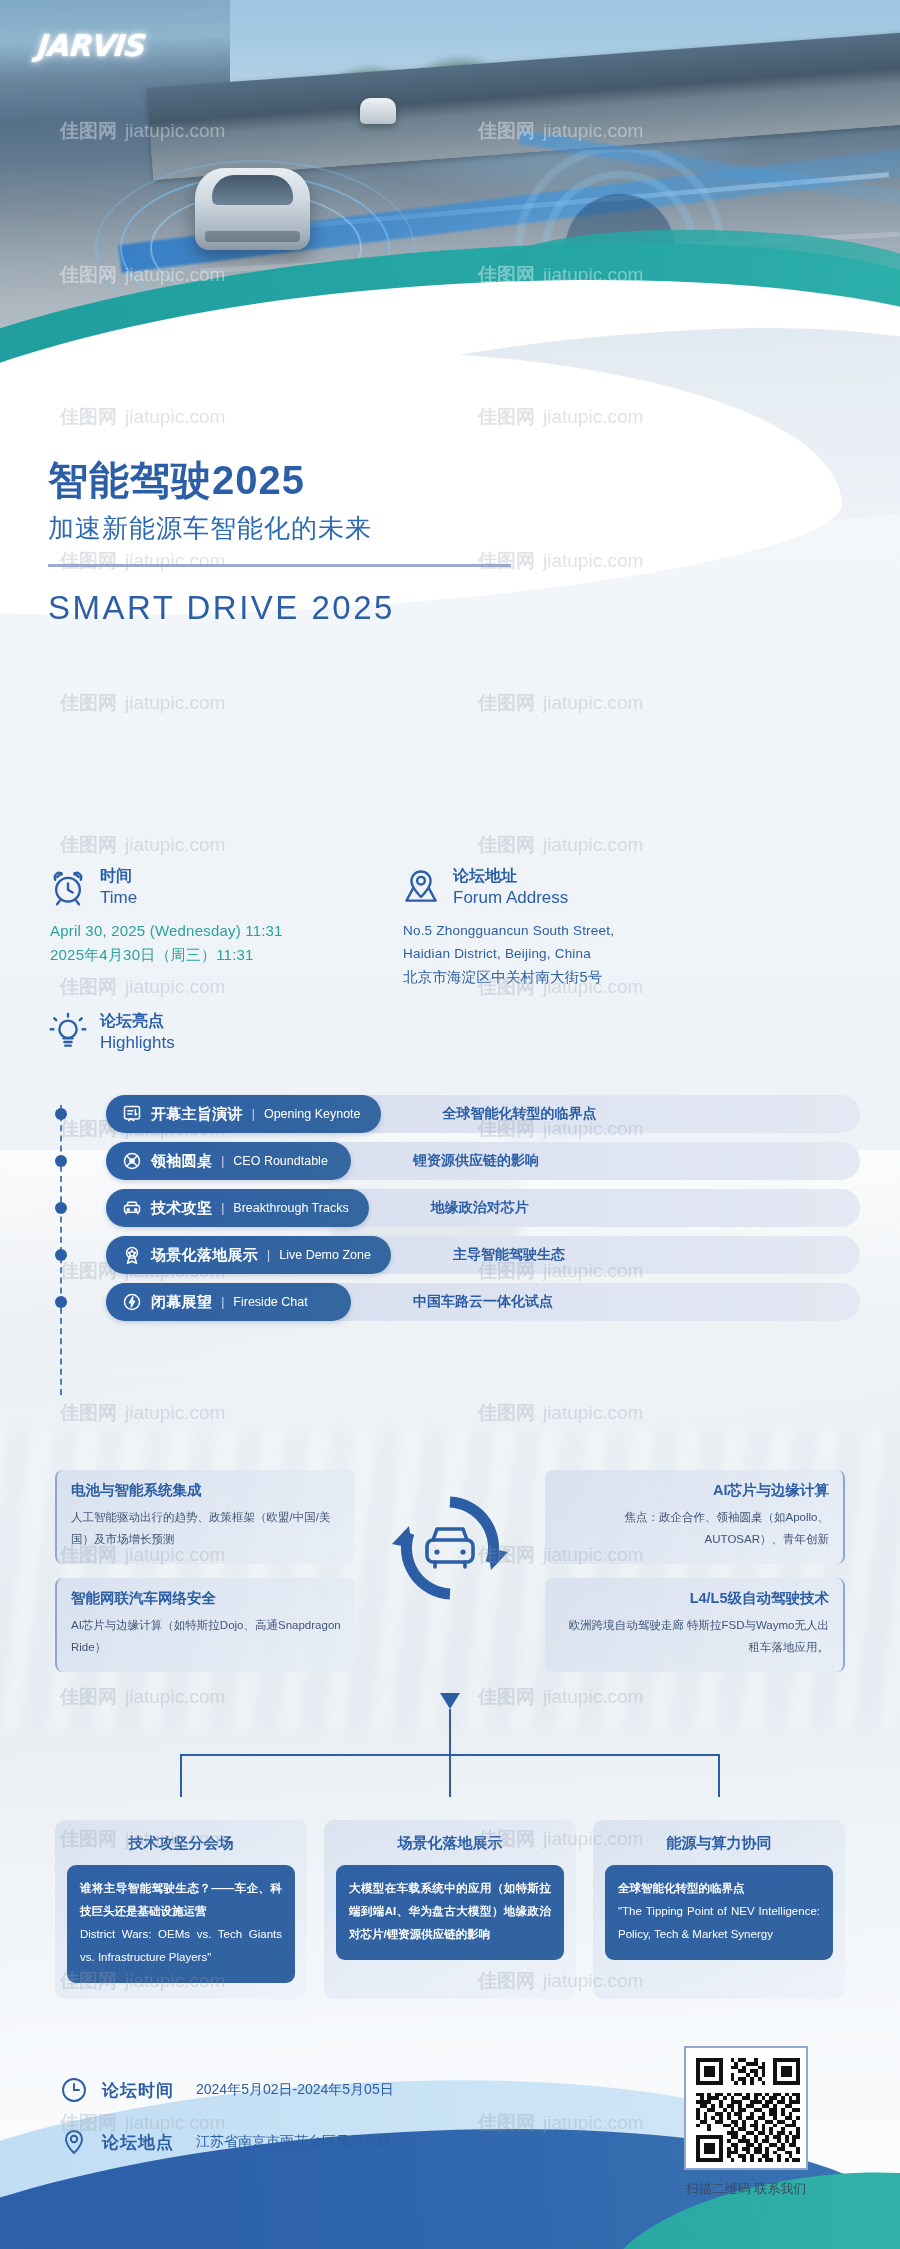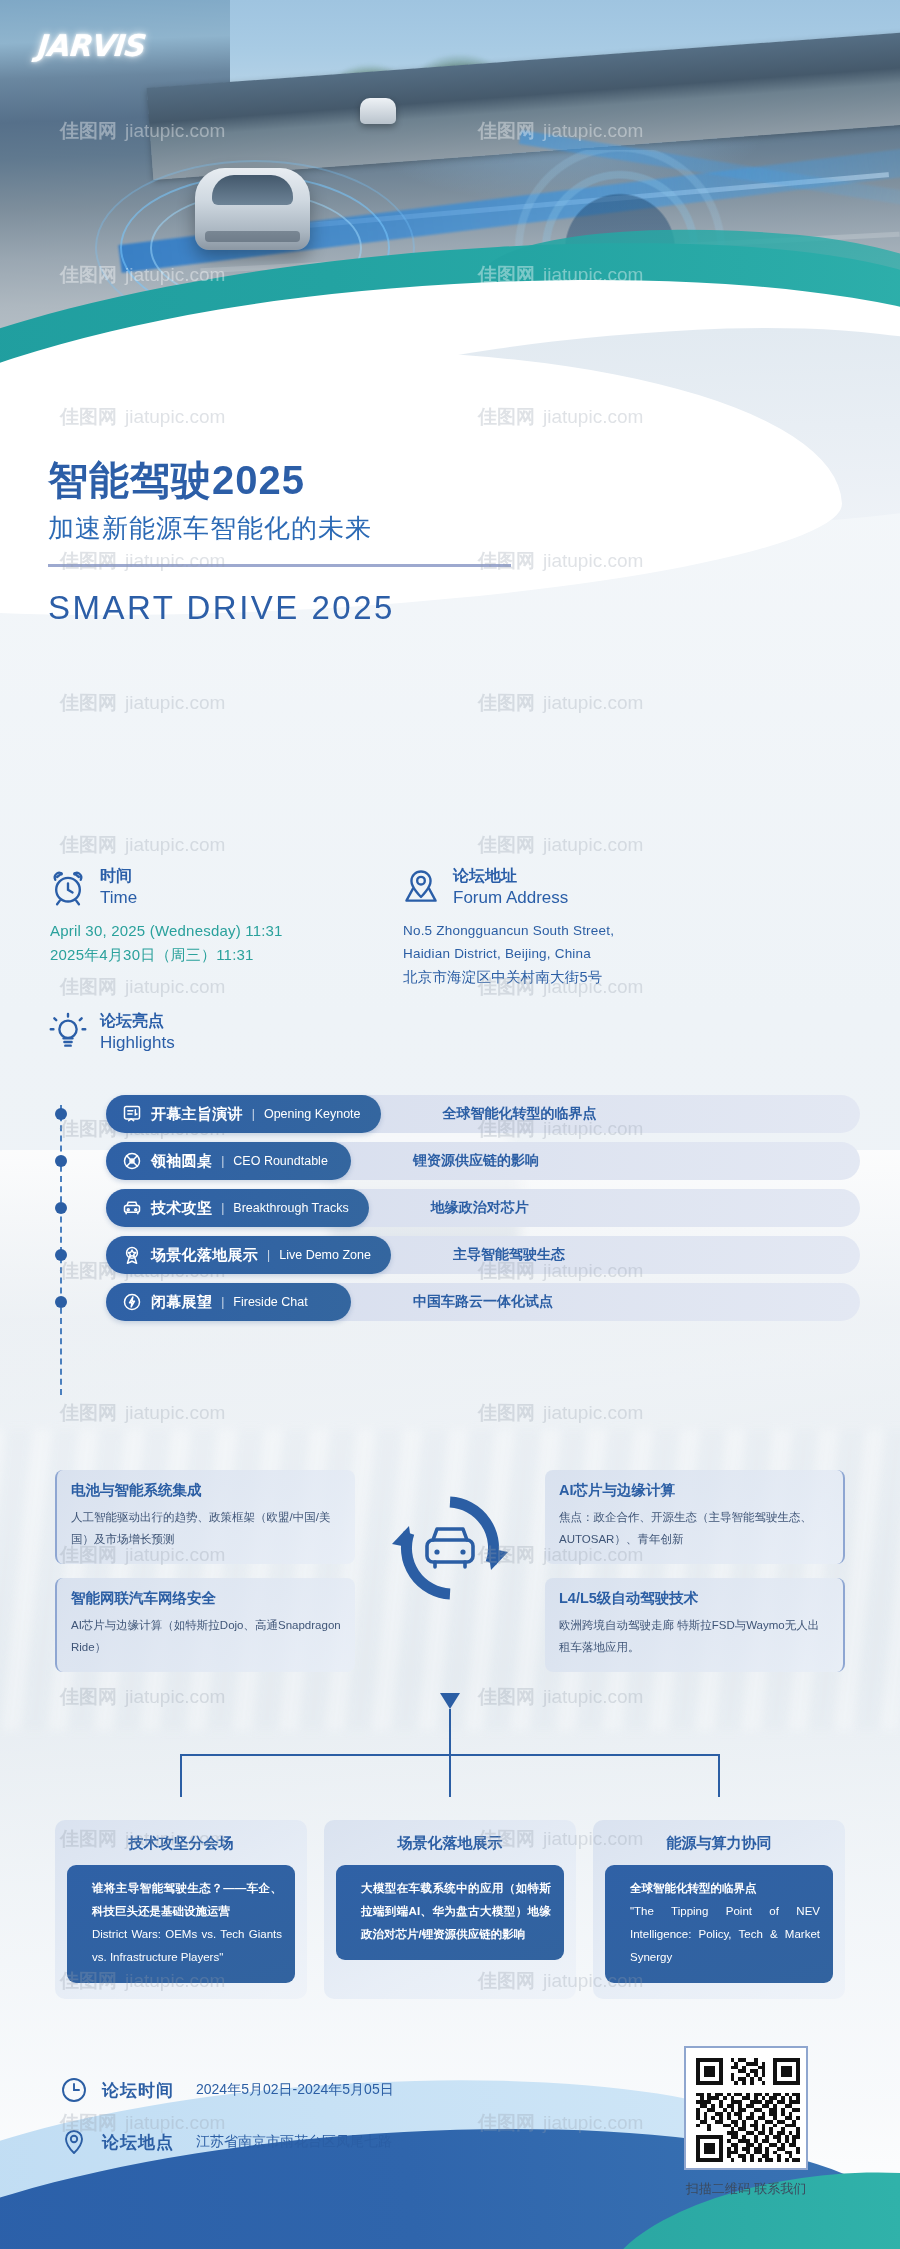--- a/index.html
+++ b/index.html
@@ -216,41 +216,41 @@
   .cyc-ring svg { width:116px; height:116px; display:block; }
   .cyc-car { position:absolute; left:29px; top:32px; width:58px; height:52px; color:#2b5ea4; }
   .cyc-car svg { width:58px; height:52px; display:block; }
 
   .ccard {
     position:absolute; width:300px; padding:11px 14px 13px 14px;
     background: linear-gradient(135deg, rgba(215,224,238,.92), rgba(232,238,247,.80));
     border-left: 2px solid #8ea6d2;
     border-radius: 8px;
   }
-  .ccard.right { border-left:none; border-right:2px solid #8ea6d2; }
+  .ccard.right { border-left:none; border-right:2px solid #8ea6d2; text-align:right; }
   .ccard-t { font-size:14.5px; font-weight:bold; color:#2b5ea4; margin-bottom:6px; }
   .ccard-d { font-size:11.5px; color:#3f5577; line-height:1.95; }
   #c1 { left:55px; top:0px; }
   #c2 { left:55px; top:108px; }
   #c3 { left:545px; top:0px; }
   #c4 { left:545px; top:108px; }
 
   
   .conn { position:absolute; left:0; top:1693px; width:900px; height:110px; }
   .conn svg { display:block; }
 
   
   .cards { position:absolute; left:55px; top:1820px; width:790px; display:flex; gap:17px; }
   .card {
     width:252px; border-radius:10px; padding:14px 12px 16px 12px;
     background: linear-gradient(150deg, rgba(216,225,239,.92) 0%, rgba(229,236,246,.80) 60%, rgba(236,241,248,.7) 100%);
   }
   .card-title { text-align:center; font-size:15px; font-weight:bold; color:#2b5ea4; margin-bottom:12px; }
   .card-body {
-    border-radius:9px; padding:12px 13px 14px 25px;
+    border-radius:9px; padding:12px 13px 14px 13px;
     background: linear-gradient(160deg,#2f61a6 0%,#32639f 100%);
     color:#ffffff; font-size:11.5px; line-height:2.0; text-align:justify;
   }
   .card-body .b { font-weight:bold; display:block; }
 
   
   .footer-wave-pale {
     position:absolute; left:-140px; top:2085px; width:940px; height:180px;
     background: linear-gradient(90deg,#bfdcf3,#cfe6f7);
     border-radius: 50% 50% 45% 55% / 65% 60% 40% 35%;
@@ -489,21 +489,21 @@
     <div class="ccard" id="c1">
       <div class="ccard-t">电池与智能系统集成</div>
       <div class="ccard-d">人工智能驱动出行的趋势、政策框架（欧盟/中国/美国）及市场增长预测</div>
     </div>
     <div class="ccard" id="c2">
       <div class="ccard-t">智能网联汽车网络安全</div>
       <div class="ccard-d">AI芯片与边缘计算（如特斯拉Dojo、高通Snapdragon Ride）</div>
     </div>
     <div class="ccard right" id="c3">
       <div class="ccard-t">AI芯片与边缘计算</div>
-      <div class="ccard-d">焦点：政企合作、开源生态（主导智能驾驶生态、AUTOSAR）、青年创新</div>
+      <div class="ccard-d">焦点：政企合作、领袖圆桌（如Apollo、AUTOSAR）、青年创新</div>
     </div>
     <div class="ccard right" id="c4">
       <div class="ccard-t">L4/L5级自动驾驶技术</div>
       <div class="ccard-d">欧洲跨境自动驾驶走廊 特斯拉FSD与Waymo无人出租车落地应用。</div>
     </div>
 
     <div class="cyc-center">
       <div class="cyc-ring">
         <svg viewBox="0 0 116 116">
           <g fill="none" stroke="#2b5ea4" stroke-width="11" stroke-linecap="butt">

